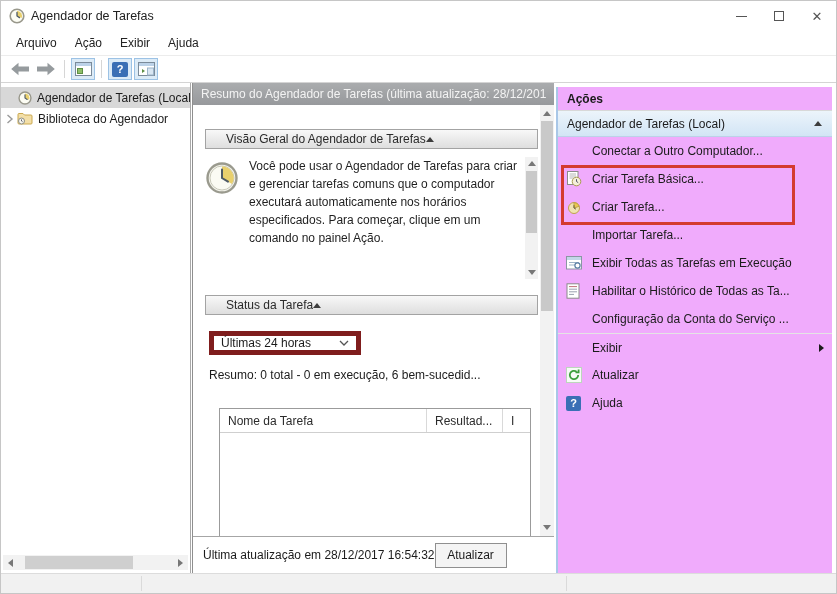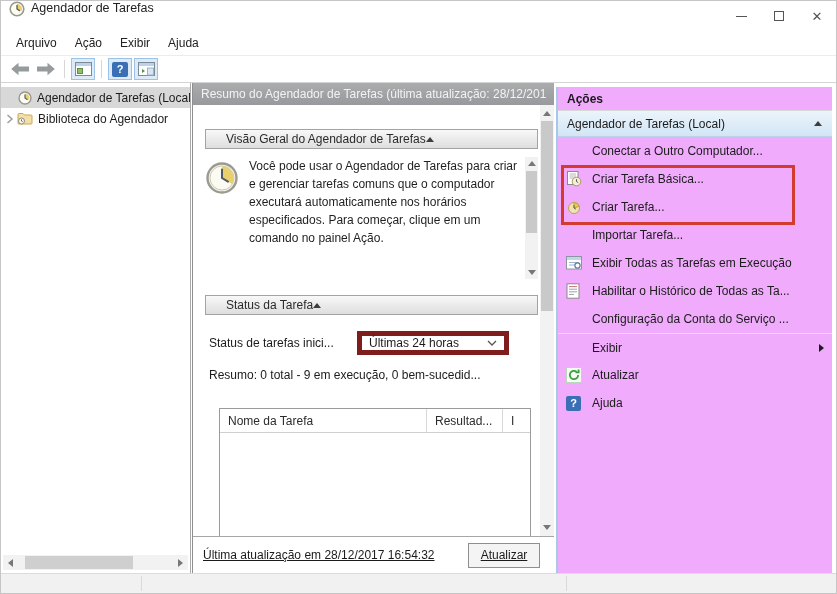--- a/index.html
+++ b/index.html
@@ -1,21 +1,21 @@
 <!DOCTYPE html>
 <html><head>
 <meta charset="utf-8">
 <style>
   * { margin:0; padding:0; box-sizing:border-box; }
   html,body { background:#fff; }
   body { font-family:"Liberation Sans","DejaVu Sans",sans-serif; font-size:12px; color:#1b1b1b; }
   .window { position:relative; width:837px; height:594px; background:#fff; border:1px solid #c6c6c6; overflow:hidden; }
 
   
-  .titlebar { height:30px; display:flex; align-items:flex-start; padding-left:8px; background:#fff; }
+  .titlebar { height:30px; display:flex; align-items:center; padding-left:8px; background:#fff; }
   .titlebar .app-title { margin-left:6px; font-size:12.5px; color:#222; }
   .win-controls { position:absolute; top:0; right:0; height:30px; display:flex; }
   .win-btn { width:38px; height:30px; display:flex; align-items:center; justify-content:center; color:#555; cursor:pointer; }
   .win-btn .min-glyph { width:11px; height:0; border-top:1.6px solid #555; display:block; }
   .win-btn .max-glyph { width:10px; height:10px; border:1.4px solid #555; display:block; }
   .win-btn .close-glyph { font-size:13px; line-height:1; }
 
   
   .menubar { height:25px; display:flex; align-items:center; padding-left:6px; background:#fff; border-bottom:1px solid #ececec; }
   .menu-item { padding:3px 9px; color:#222; cursor:default; }
@@ -67,21 +67,21 @@
   .status-label { width:148px; white-space:nowrap; overflow:hidden; }
   .dropdown { width:152px; height:24px; border:5px solid #7f1d1d; background:#fff; display:flex; align-items:center; justify-content:space-between; padding:0 7px; cursor:pointer; }
   .summary-line { margin-top:13px; padding-left:4px; white-space:nowrap; overflow:hidden; }
   .task-table { margin:26px 0 0 14px; width:312px; height:150px; border:1px solid #9b9b9b; background:#fff; }
   .task-table .thead { display:flex; height:24px; border-bottom:1px solid #cfcfcf; align-items:center; }
   .task-table .th { padding-left:8px; white-space:nowrap; overflow:hidden; color:#2b2b2b; }
   .task-table .th + .th { border-left:1px solid #d9d9d9; height:100%; display:flex; align-items:center; }
   .col-name { width:206px; }
   .col-result { width:76px; }
   .col-extra { flex:1; }
-  .center-footer { position:absolute; left:0; right:0; bottom:0; height:37px; border-top:1px solid #a6a6a6; display:flex; align-items:center; justify-content:space-between; padding:0 14px 0 10px; background:#fff;text-decoration:underline; }
+  .center-footer { position:absolute; left:0; right:0; bottom:0; height:37px; border-top:1px solid #a6a6a6; display:flex; align-items:center; justify-content:flex-start; padding:0 14px 0 10px; background:#fff; }
   .refresh-btn { min-width:72px; height:25px; background:#f4f4f4; border:1px solid #8f8f8f; display:flex; align-items:center; justify-content:center; cursor:pointer; }
 
   
   .actions-panel { position:absolute; top:4px; left:555px; width:276px; bottom:0; background:#f0abfc; border-left:2px solid #a9c7e7; }
   .actions-title { height:24px; display:flex; align-items:center; padding-left:9px; font-weight:bold; color:#1b1b1b; border-bottom:1px solid #d8d8d8; }
   .actions-subheader { height:26px; background:linear-gradient(#ecf4fb,#d2e5f5); border-bottom:1px solid #bcd2e8; display:flex; align-items:center; justify-content:space-between; padding:0 10px 0 9px; color:#1b1b1b; cursor:pointer; }
   .actions-list { padding-top:0; }
   .action-item { height:28px; display:flex; align-items:center; padding:0 8px; cursor:pointer; }
   .action-item .icon-slot { width:26px; flex:0 0 26px; display:flex; align-items:center; }
   .action-item .lbl { white-space:nowrap; overflow:hidden; flex:1; }
@@ -228,32 +228,31 @@
               </span>
           </div>
         </div>
 
         <div class="section-header" style="margin-top:16px;">
           <span class="title">Status da Tarefa</span>
           <span class="tri-up-dark"></span>
         </div>
 
         <div class="status-row">
-          <span class="status-label">Status de tarefas inici...</span>
           <div class="dropdown">
             <span>Últimas 24 horas</span>
             <span style="display:inline-flex;">
               <svg width="10" height="6" viewBox="0 0 10 6">
                   <path d="M1 1 L5 5 L9 1" stroke="#555" stroke-width="1.3" fill="none"></path>
                 </svg>
             </span>
           </div>
         </div>
 
-        <div class="summary-line">Resumo: 0 total - 9 em execução, 0 bem-sucedid...</div>
+        <div class="summary-line">Resumo: 0 total - 0 em execução, 6 bem-sucedid...</div>
 
         <div class="task-table">
           <div class="thead">
             <span class="th col-name">Nome da Tarefa</span>
             <span class="th col-result">Resultad...</span>
             <span class="th col-extra">I</span>
           </div>
           <div style="height:92px;"></div>
         </div>
       </div>

